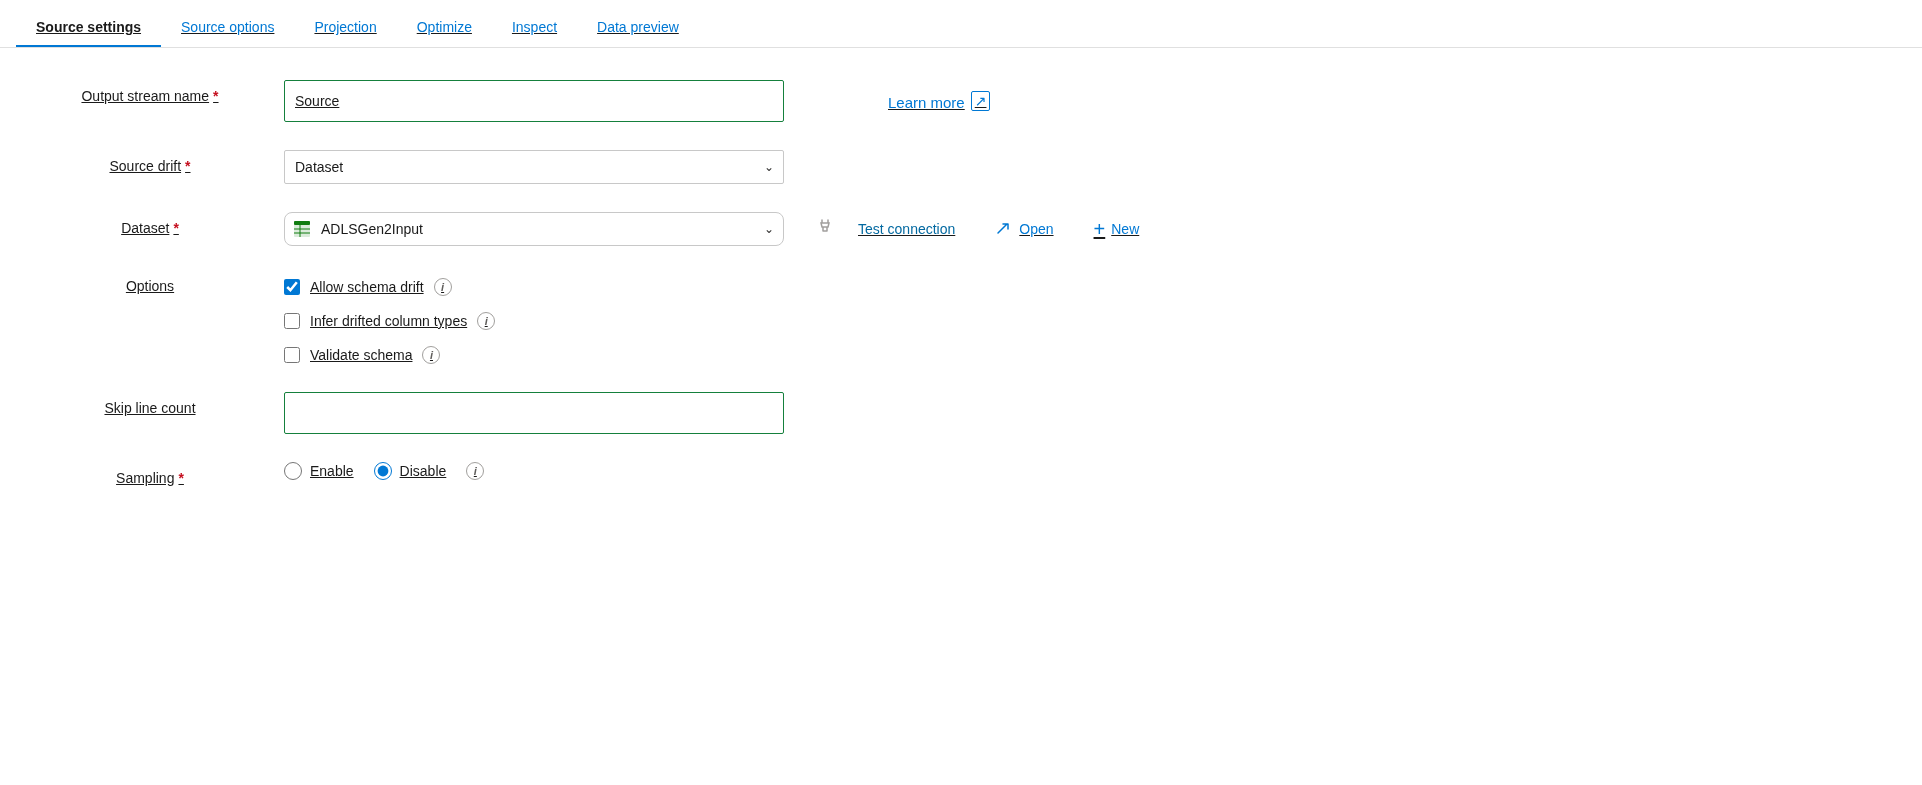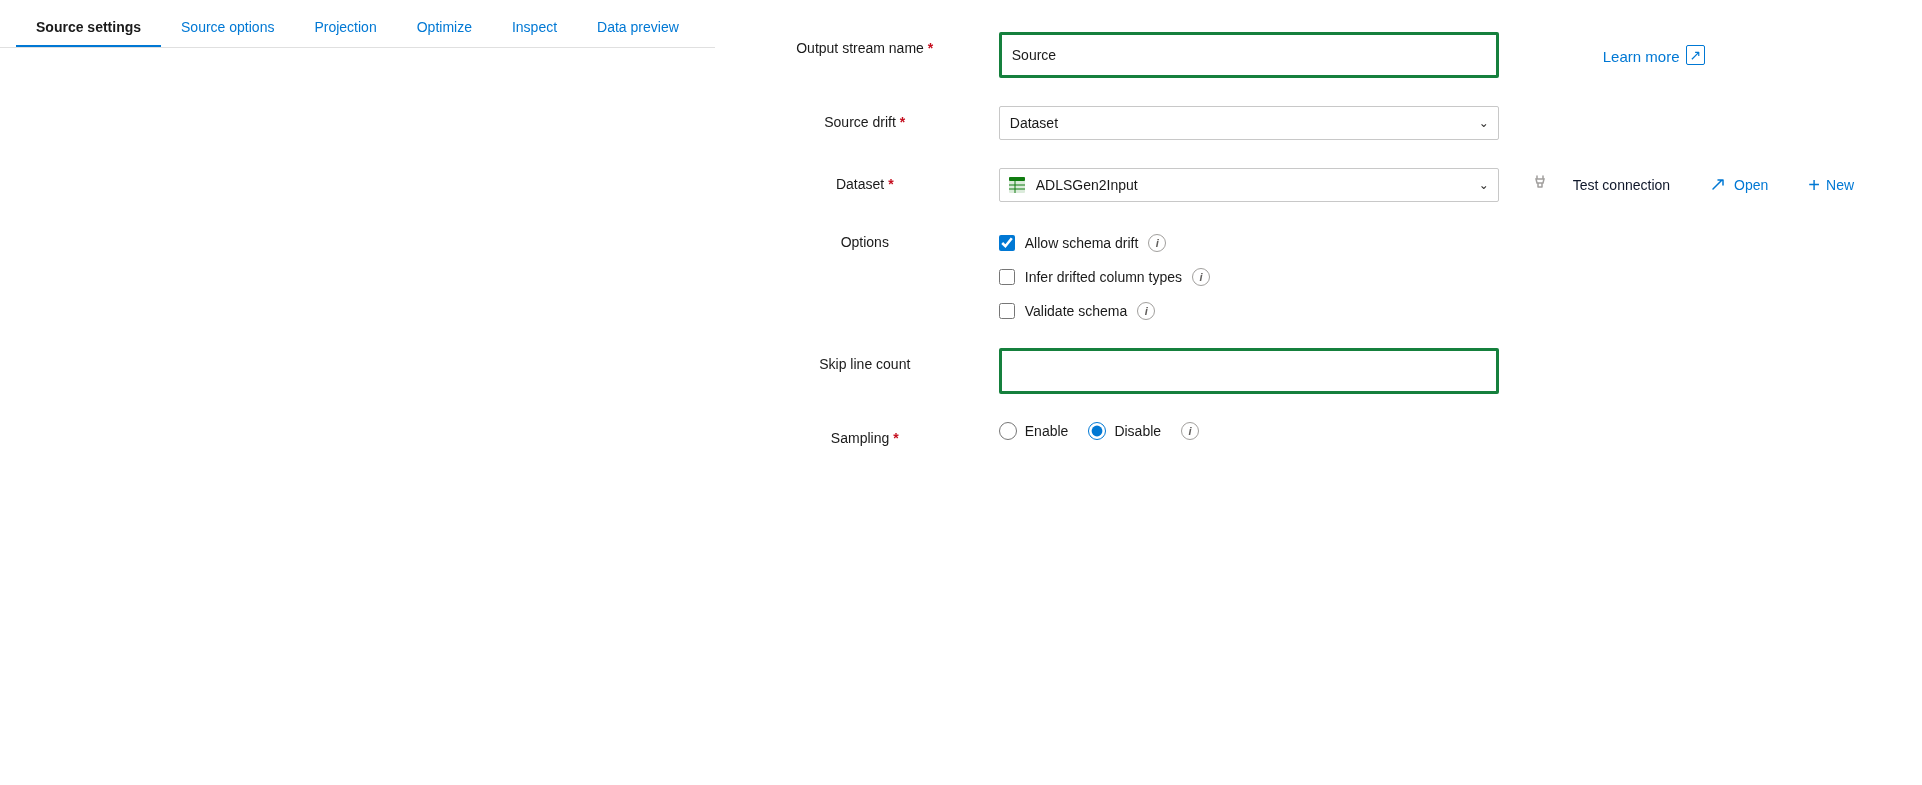--- a/index.html
+++ b/index.html
@@ -7,21 +7,22 @@
       font-family: 'Segoe UI', Arial, sans-serif;
       background: #f5f5f5;
       font-size: 14px;
       color: #1a1a1a;
     }
     .container {
       background: #ffffff;
       width: 1922px;
       min-height: 785px;
       display: flex;
-      flex-direction: row;
+      flex-direction: column;
+      text-decoration: underline;
     }
     
     .tab-bar {
       display: flex;
       align-items: flex-end;
       border-bottom: 1px solid #e0e0e0;
       padding: 0 16px;
       height: 48px;
       gap: 0;
     }
@@ -67,21 +68,21 @@
       font-weight: 600;
     }
     .form-controls {
       display: flex;
       align-items: center;
       gap: 24px;
       flex: 1;
     }
     
     .text-input {
-      border: 3px solid #15803d;
+      border: 1px solid #15803d;
       border-radius: 2px;
       padding: 20px 10px;
       font-size: 14px;
       width: 500px;
       height: 34px;
       outline: none;
       color: #1a1a1a;
       background: #fff;
     }
     
@@ -113,21 +114,21 @@
       color: #323130;
       font-size: 12px;
     }
     
     .dataset-wrapper {
       position: relative;
       width: 500px;
     }
     .dataset-select {
       border: 1px solid #c8c8c8;
-      border-radius: 2px;
+      border-radius: 8px;
       padding: 6px 36px 6px 36px;
       font-size: 14px;
       width: 500px;
       height: 34px;
       outline: none;
       color: #1a1a1a;
       background: #fff;
       appearance: none;
       -webkit-appearance: none;
       cursor: pointer;
@@ -166,21 +167,21 @@
       background: none;
       border: none;
       cursor: pointer;
       font-size: 14px;
       display: flex;
       align-items: center;
       gap: 6px;
       padding: 4px 8px;
     }
     .action-btn.disabled {
-      color: #0f172a;
+      color: #0369a1;
       cursor: default;
       gap: 24px;
     }
     
     .options-controls {
       display: flex;
       flex-direction: column;
       gap: 16px;
       padding-top: 4px;
     }

